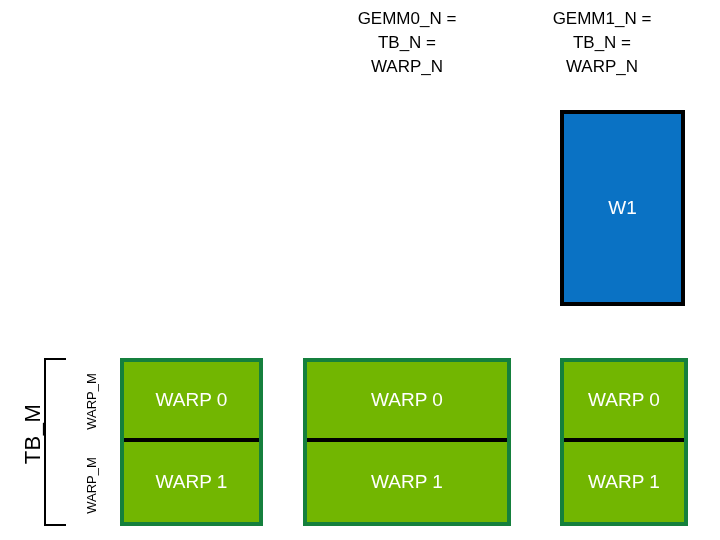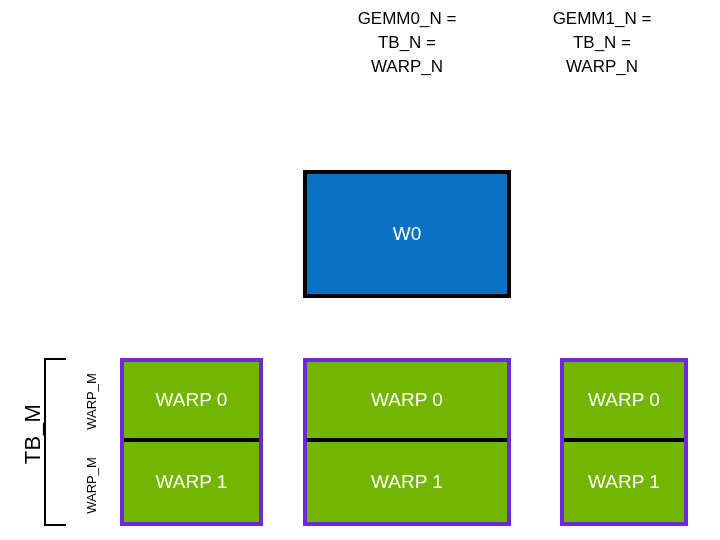--- a/index.html
+++ b/index.html
@@ -44,21 +44,21 @@
     font-size: 19px;
   }
   #blue-w0 { left: 303px; top: 170px; width: 208px; height: 128px; }
   #blue-w1 { left: 560px; top: 110px; width: 125px; height: 196px; }
 
   
   .green-col {
     position: absolute;
     top: 358px;
     height: 168px;
-    border: 4px solid #6d28d9;
+    border: 4px solid #15803d;
     box-sizing: border-box;
     display: flex;
     flex-direction: column;
   }
   #green-col-0 { left: 120px; width: 143px; }
   #green-col-1 { left: 303px; width: 208px; }
   #green-col-2 { left: 560px; width: 128px; }
 
   .green-cell {
     flex: 1 1 50%;
@@ -114,22 +114,22 @@
 
 <div id="canvas">
 
   <div id="header-gemm0" class="col-header">GEMM0_N =
 TB_N =
 WARP_N</div>
   <div id="header-gemm1" class="col-header">GEMM1_N =
 TB_N =
 WARP_N</div>
 
-  <div id="blue-w0" class="blue-box">
-    <span>W0</span>
+  <div id="blue-w1" class="blue-box">
+    <span>W1</span>
   </div>
 
   <div id="tb-m-label">TB_M</div>
 
   <div id="tb-m-brace"></div>
 
   <div id="warp-m-0" class="warp-m-label">WARP_M</div>
   <div id="warp-m-1" class="warp-m-label">WARP_M</div>
 
   <div id="green-col-0" class="green-col">

